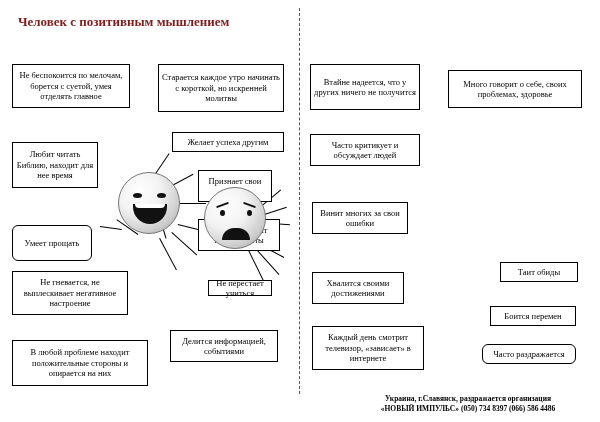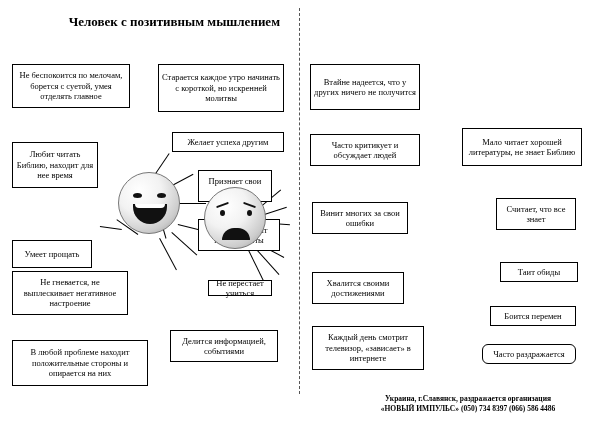--- a/index.html
+++ b/index.html
@@ -14,26 +14,26 @@
     color: #000000;
     overflow: hidden;
   }
   #root {
     position: relative;
     width: 600px;
     height: 422px;
   }
   .title {
     position: absolute;
-    text-align: right;
+    text-align: left;
     font-family: "Liberation Serif", serif;
     font-size: 13px;
     font-weight: bold;
     line-height: 16px;
-    color: #000000;
+    color: #7f1d1d;
   }
   #title-left  { left: 18px;  top: 14px; width: 262px; }
   #title-right { left: 310px; top: 14px; width: 270px; }
 
   .divider {
     position: absolute;
     left: 299px;
     top: 8px;
     width: 0;
     height: 386px;
@@ -158,32 +158,31 @@
   <div class="connector" style="left:256px; top:242px; width:32px; transform:rotate(28deg);"></div>
   <div class="connector" style="left:254px; top:246px; width:38px; transform:rotate(48deg);"></div>
   <div class="connector" style="left:208px; top:250px; width:36px; transform:rotate(66deg); transform-origin:100% 50%;"></div>
   <div class="connector" style="left:248px; top:248px; width:42px; transform:rotate(64deg);"></div>
 
   <div class="box" style="left:12px;  top:64px;  width:118px; height:44px;">Не беспокоится по мелочам, борется с суетой, умея отделять главное</div>
   <div class="box" style="left:158px; top:64px;  width:126px; height:48px;">Старается каждое утро начинать с короткой, но искренней молитвы</div>
   <div class="box" style="left:172px; top:132px; width:112px; height:20px;">Желает успеха другим</div>
   <div class="box" style="left:12px;  top:142px; width:86px;  height:46px;">Любит читать Библию, находит для нее время</div>
   <div class="box" style="left:198px; top:170px; width:74px;  height:32px;">Признает свои ошибки</div>
-  <div class="box" style="left:12px;  top:240px; width:80px;  height:28px;">Умеет прощать</div>
+  <div class="box" style="left:12px;  top:225px; width:80px;  height:36px;border-radius:6px;">Умеет прощать</div>
   <div class="box" style="left:198px; top:219px; width:82px;  height:32px;">Охотно говорит комплименты</div>
   <div class="box" style="left:12px;  top:271px; width:116px; height:44px;">Не гневается, не выплескивает негативное настроение</div>
   <div class="box" style="left:208px; top:280px; width:64px;  height:16px;">Не перестает учиться</div>
   <div class="box" style="left:170px; top:330px; width:108px; height:32px;">Делится информацией, событиями</div>
   <div class="box" style="left:12px;  top:340px; width:136px; height:46px;">В любой проблеме находит положительные стороны и опирается на них</div>
 
   <div class="box" style="left:310px; top:64px;  width:110px; height:46px;">Втайне надеется, что у других ничего не получится</div>
+  <div class="box" style="left:448px; top:70px;  width:134px; height:38px;">Много говорит о себе, своих проблемах, здоровье</div>
   <div class="box" style="left:310px; top:134px; width:110px; height:32px;">Часто критикует и обсуждает людей</div>
-  <div class="box" style="left:462px; top:128px; width:120px; height:38px;">Мало читает хорошей литературы, не знает Библию</div>
   <div class="box" style="left:312px; top:202px; width:96px;  height:32px;">Винит многих за свои ошибки</div>
-  <div class="box" style="left:496px; top:198px; width:80px;  height:32px;">Считает, что все знает</div>
   <div class="box" style="left:312px; top:272px; width:92px;  height:32px;">Хвалится своими достижениями</div>
   <div class="box" style="left:500px; top:262px; width:78px;  height:20px;">Таит обиды</div>
   <div class="box" style="left:490px; top:306px; width:86px;  height:20px;">Боится перемен</div>
   <div class="box" style="left:312px; top:326px; width:112px; height:44px;">Каждый день смотрит телевизор, «зависает» в интернете</div>
   <div class="box" style="left:482px; top:344px; width:94px;  height:20px;border-radius:6px;">Часто раздражается</div>
 
   <div class="face" id="face-positive">
     <div class="eye" style="left:14px; top:20px; width:9px; height:5px; border-radius:50% 50% 50% 50%;"></div>
     <div class="eye" style="left:38px; top:20px; width:9px; height:5px; border-radius:50% 50% 50% 50%;"></div>
     <div class="mouth-smile" style="left:14px; top:31px; width:34px; height:20px;">

